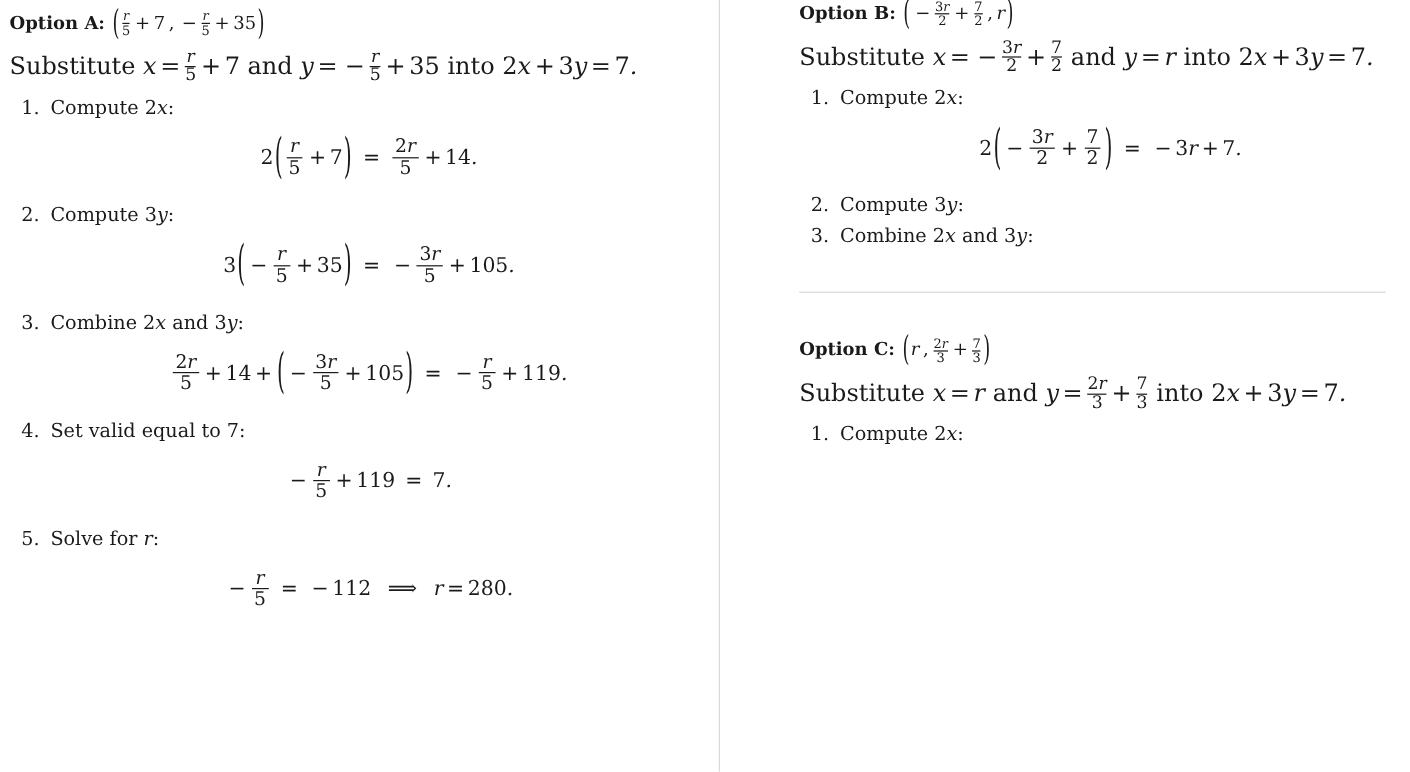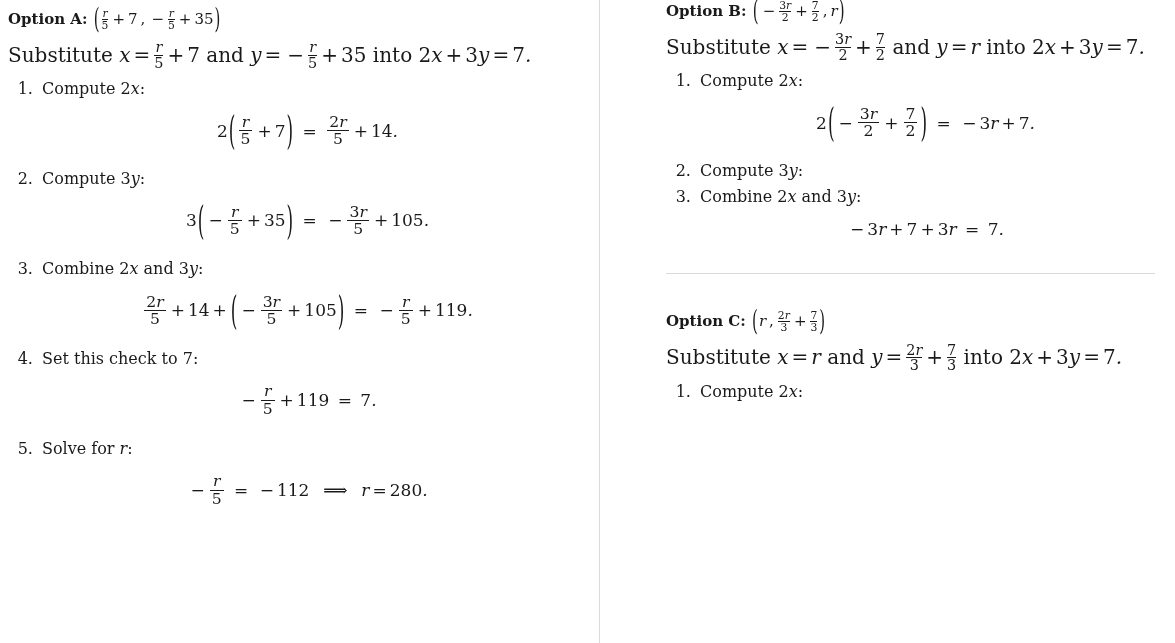--- a/index.html
+++ b/index.html
@@ -182,21 +182,21 @@
           <span class="math"><span class="num">3</span><span class="paren">(</span><span class="op">−</span><span class="frac"><span class="nu var">r</span><span class="de num">5</span></span><span class="op">+</span><span class="num">35</span><span class="paren">)</span><span class="op">&nbsp;=&nbsp;</span><span class="op">−</span><span class="frac"><span class="nu"><span class="num">3</span><span class="var">r</span></span><span class="de num">5</span></span><span class="op">+</span><span class="num">105</span>.</span>
         </div>
       </li>
       <li>
         <span class="steplabel">Combine <span class="math"><span class="num">2</span><span class="var">x</span></span> and <span class="math"><span class="num">3</span><span class="var">y</span></span>:</span>
         <div class="display">
           <span class="math"><span class="frac"><span class="nu"><span class="num">2</span><span class="var">r</span></span><span class="de num">5</span></span><span class="op">+</span><span class="num">14</span><span class="op">+</span><span class="paren">(</span><span class="op">−</span><span class="frac"><span class="nu"><span class="num">3</span><span class="var">r</span></span><span class="de num">5</span></span><span class="op">+</span><span class="num">105</span><span class="paren">)</span><span class="op">&nbsp;=&nbsp;</span><span class="op">−</span><span class="frac"><span class="nu var">r</span><span class="de num">5</span></span><span class="op">+</span><span class="num">119</span>.</span>
         </div>
       </li>
       <li>
-        <span class="steplabel">Set this check to 7:</span>
+        <span class="steplabel">Set valid equal to 7:</span>
         <div class="display">
           <span class="math"><span class="op">−</span><span class="frac"><span class="nu var">r</span><span class="de num">5</span></span><span class="op">+</span><span class="num">119</span><span class="op">&nbsp;=&nbsp;</span><span class="num">7</span>.</span>
         </div>
       </li>
       <li>
         <span class="steplabel">Solve for <span class="math"><span class="var">r</span></span>:</span>
         <div class="display">
           <span class="math"><span class="op">−</span><span class="frac"><span class="nu var">r</span><span class="de num">5</span></span><span class="op">&nbsp;=&nbsp;</span><span class="op">−</span><span class="num">112</span><span class="op">&nbsp;&nbsp;⟹&nbsp;&nbsp;</span><span class="var">r</span><span class="op">=</span><span class="num">280</span>.</span>
         </div>
       </li>
@@ -229,23 +229,20 @@
         <span class="steplabel">Compute <span class="math"><span class="num">2</span><span class="var">x</span></span>:</span>
         <div class="display">
           <span class="math"><span class="num">2</span><span class="paren">(</span><span class="op">−</span><span class="frac"><span class="nu"><span class="num">3</span><span class="var">r</span></span><span class="de num">2</span></span><span class="op">+</span><span class="frac"><span class="nu num">7</span><span class="de num">2</span></span><span class="paren">)</span><span class="op">&nbsp;=&nbsp;</span><span class="op">−</span><span class="num">3</span><span class="var">r</span><span class="op">+</span><span class="num">7</span>.</span>
         </div>
       </li>
       <li>
         <span class="steplabel">Compute <span class="math"><span class="num">3</span><span class="var">y</span></span>:</span>
       </li>
       <li>
         <span class="steplabel">Combine <span class="math"><span class="num">2</span><span class="var">x</span></span> and <span class="math"><span class="num">3</span><span class="var">y</span></span>:</span>
-        <div class="display tight">
-          <span class="math"><span class="op">−</span><span class="num">3</span><span class="var">r</span><span class="op">+</span><span class="num">7</span><span class="op">+</span><span class="num">3</span><span class="var">r</span><span class="op">&nbsp;=&nbsp;</span><span class="num">7</span>.</span>
-        </div>
       </li>
     </ol>
 
 
     <hr class="hr">
 
     <div class="opt-head">
       <span>Option C:</span>
       <span class="pair math">
         <span class="paren-md">(</span><span class="var">r</span><span class="op">,</span><span class="frac-sm"><span class="nu"><span class="num">2</span><span class="var">r</span></span><span class="de num">3</span></span><span class="op">+</span><span class="frac-sm"><span class="nu num">7</span><span class="de num">3</span></span><span class="paren-md">)</span>

